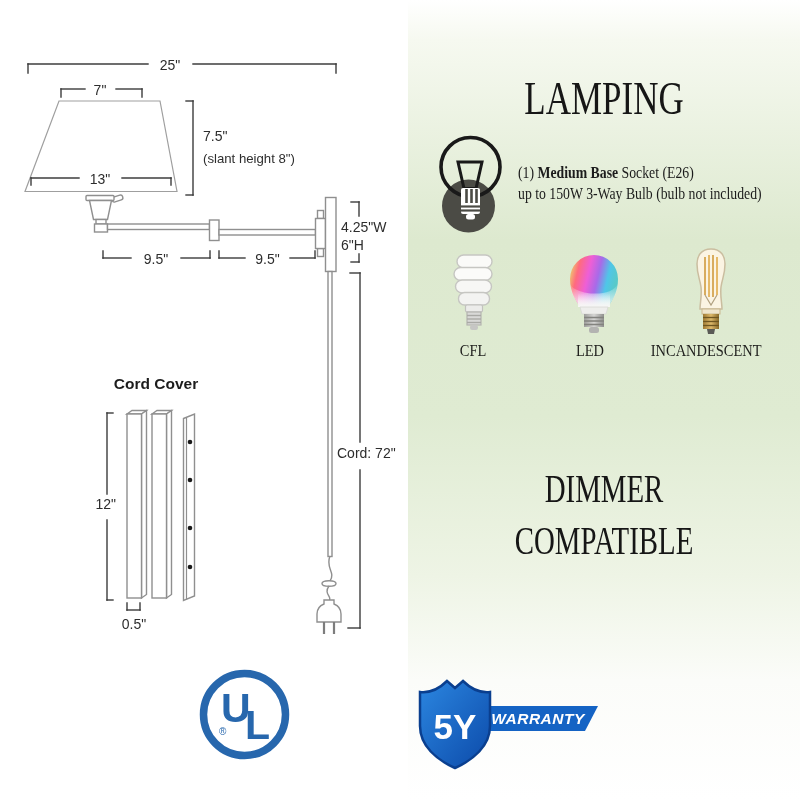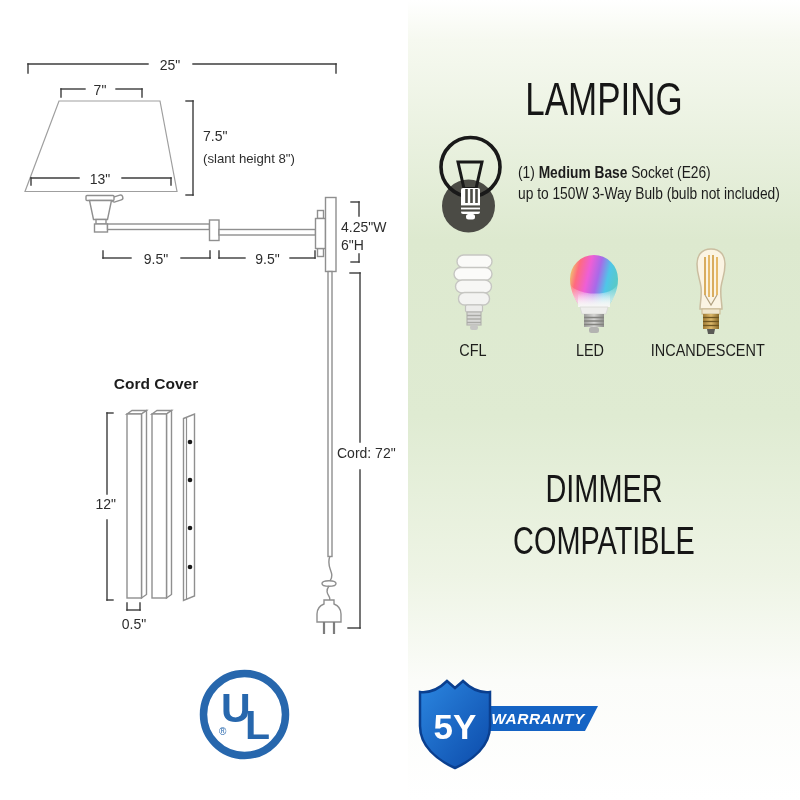--- a/index.html
+++ b/index.html
@@ -12,20 +12,21 @@
   .dim-line{stroke:#3c3c3c;stroke-width:1.4;fill:none;stroke-linecap:square;}
   .hw{stroke:#8f8f8f;stroke-width:1.4;fill:#ffffff;}
   .hw-thin{stroke:#9f9f9f;stroke-width:1.2;fill:#ffffff;}
   .dim-label{font:14px "Liberation Sans",sans-serif;fill:#2d2d2d;}
   .dim-note{font:13.2px "Liberation Sans",sans-serif;fill:#2d2d2d;}
   .cover-title{font:bold 15.5px "Liberation Sans",sans-serif;fill:#1c1c1c;}
   
   .panel{
     position:absolute;left:408px;top:0;width:392px;height:800px;
     background:linear-gradient(180deg,#ffffff 0%,#f6f9f0 5%,#dde9cf 30%,#dfebd2 52%,#eef4e5 72%,#fbfcf9 85%,#ffffff 100%);
+    font-family:Liberation Serif, serif;
   }
   .panel-title{
     position:absolute;left:0;top:76px;width:100%;margin:0;
     font-size:46px;font-weight:400;color:#161616;text-align:center;letter-spacing:0;
     transform:scaleX(0.76);line-height:46px;
   }
   .socket-text{
     position:absolute;left:110px;top:163px;width:330px;
     font-size:16px;color:#1c1c1c;line-height:20.5px;
     transform:scaleX(0.86);transform-origin:left top;white-space:nowrap;

